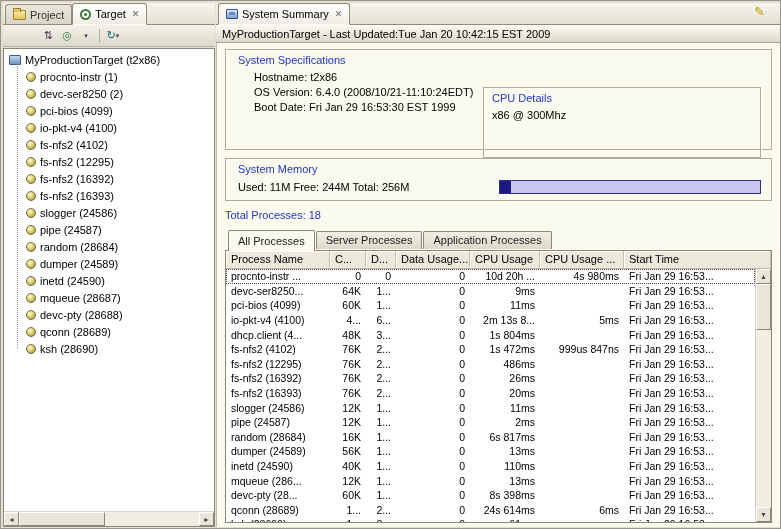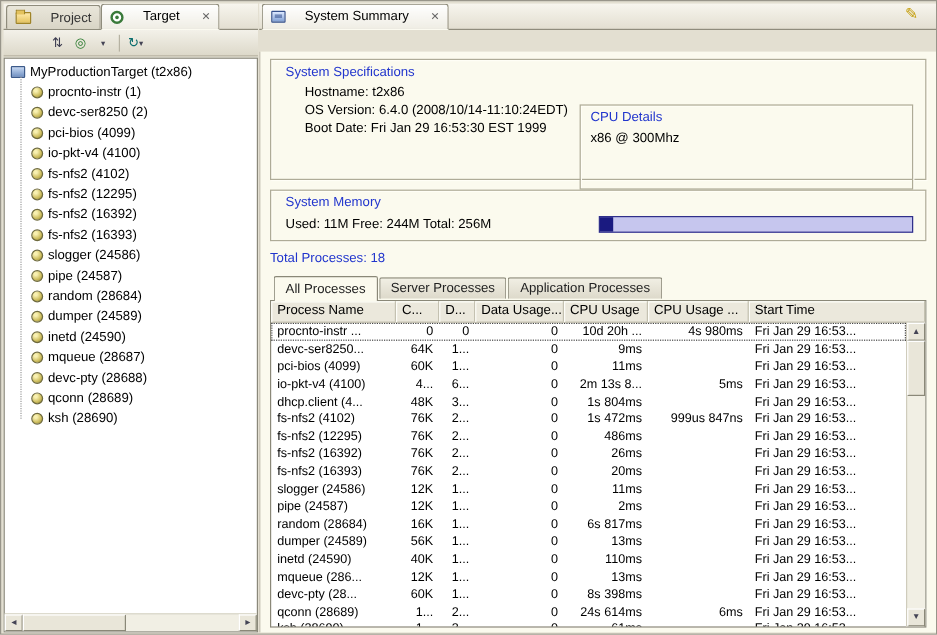--- a/index.html
+++ b/index.html
@@ -2,21 +2,21 @@
 <html><head>
 <meta charset="utf-8">
 <style>
   *{box-sizing:border-box;margin:0;padding:0}
   html,body{width:781px;height:529px;overflow:hidden}
   body{font-family:"Liberation Sans","DejaVu Sans",sans-serif;font-size:11px;color:#000;background:#e6e2d4}
   .app{position:relative;width:781px;height:529px;background:#e3dfd1;border:1px solid #98958a;overflow:hidden}
 
   
   .tabbar{height:22px;display:flex;align-items:flex-end;background:linear-gradient(#f7f5ee,#e3dfd1);border-bottom:1px solid #8f8c7c;padding-left:2px}
-  .tab{display:flex;align-items:center;gap:16px;height:20px;padding:0 7px;border:1px solid #8f8c7c;border-bottom:none;border-radius:3px 3px 0 0;background:linear-gradient(#e9e6da,#d9d5c6);color:#333;white-space:nowrap}
+  .tab{display:flex;align-items:center;gap:4px;height:20px;padding:0 7px;border:1px solid #8f8c7c;border-bottom:none;border-radius:3px 3px 0 0;background:linear-gradient(#e9e6da,#d9d5c6);color:#333;white-space:nowrap}
   .tab.active{background:linear-gradient(#ffffff,#efede4);height:22px;margin-bottom:-1px;border-bottom:1px solid #fbfaf0;color:#000;z-index:3}
   .closeglyph{font-size:9px;color:#666;padding-left:2px;cursor:default}
 
   
   .left{position:absolute;left:2px;top:2px;width:212px;height:524px}
   .folder-ic{width:13px;height:10px;background:linear-gradient(#ffe9a8,#e3c25e);border:1px solid #a08428;border-radius:1px;position:relative;flex:none}
   .folder-ic::before{content:"";position:absolute;left:-1px;top:-3px;width:6px;height:3px;background:#e3c25e;border:1px solid #a08428;border-bottom:none;border-radius:1px 1px 0 0}
   .target-ic{width:11px;height:11px;border-radius:50%;border:2px solid #3a7a3a;background:#fff;position:relative;flex:none}
   .target-ic::before{content:"";position:absolute;left:2px;top:2px;width:3px;height:3px;border-radius:50%;background:#3a7a3a}
   .ltoolbar{height:22px;background:linear-gradient(#f3f1e9,#ddd9ca);border-bottom:1px solid #b8b4a4;display:flex;align-items:center;gap:1px;padding-left:36px}
@@ -206,28 +206,31 @@
     <div class="tabbar rtabbar">
       <div class="tab active">
         <span class="monitor-ic"></span>
         <span>System Summary</span>
         <span class="closeglyph">✕</span>
       </div>
       <span class="flexfill"></span>
       <span class="pencil">✎</span>
     </div>
 
+    <div class="vheader">
+      <span>MyProductionTarget  - Last Updated:Tue Jan 20 10:42:15 EST 2009</span>
+    </div>
 
     <div class="content">
 
       <div class="sect">
         <div class="stitle">System Specifications</div>
         <div class="specbody">
           <div class="specline">Hostname: t2x86</div>
-          <div class="specline">OS Version: 6.4.0 (2008/10/14-11:10:24EDT)</div>
+          <div class="specline">OS Version: 6.4.0 (2008/10/21-11:10:24EDT)</div>
           <div class="specline">Boot Date: Fri Jan 29 16:53:30 EST 1999</div>
           <div class="cpubox">
             <div class="stitle">CPU Details</div>
             <div class="cpuval">x86 @ 300Mhz</div>
           </div>
         </div>
       </div>
 
       <div class="sect">
         <div class="stitle">System Memory</div>

